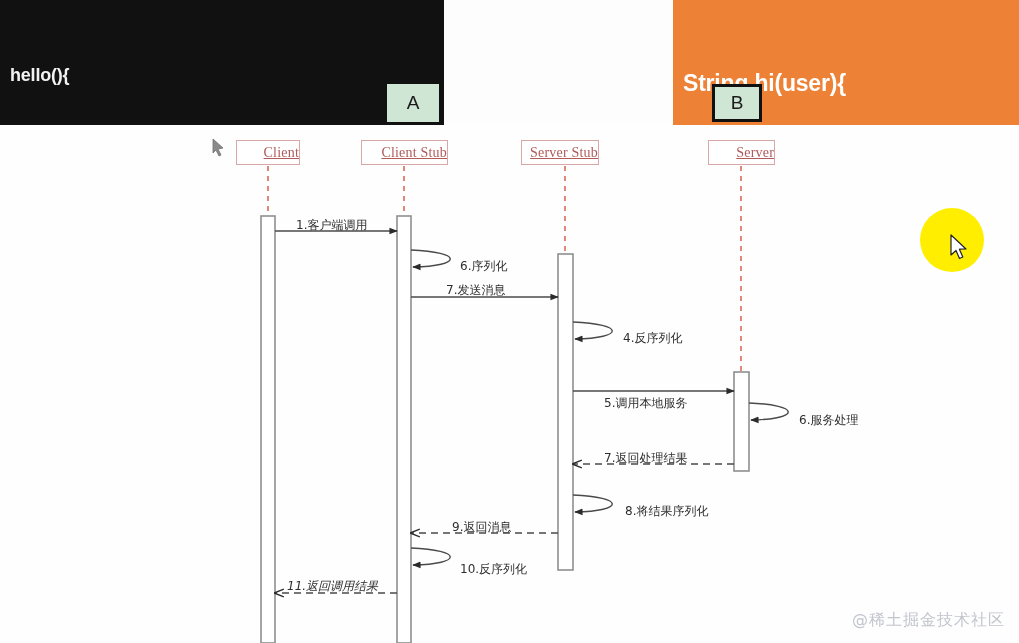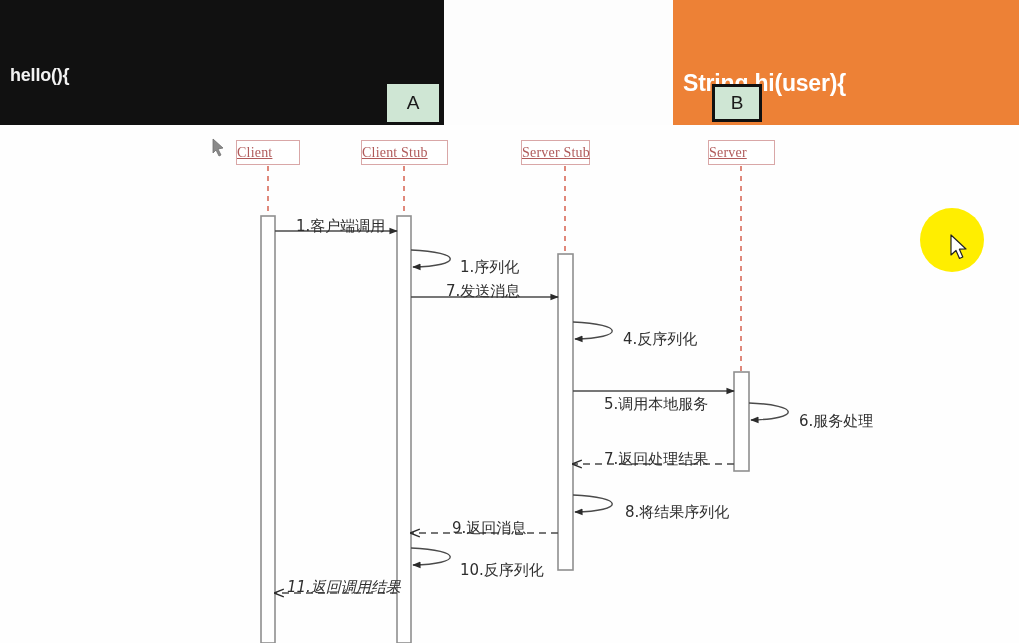--- a/index.html
+++ b/index.html
@@ -86,21 +86,21 @@
   }
   #diagram svg { display: block; }
 
   .lifeline-head {
     position: absolute;
     box-sizing: border-box;
     border: 1.6px solid #d9a7a7;
     background: #ffffff;
     display: flex;
     align-items: center;
-    justify-content: flex-start;
+    justify-content: flex-end;
   }
   .lifeline-head span {
     font-family: "Liberation Serif", "DejaVu Serif", serif;
     font-size: 14px;
     color: #b05a5a;
     text-decoration: underline;
     letter-spacing: 0.2px;
     white-space: nowrap;
   }
 
@@ -126,21 +126,21 @@
     font-family: "DejaVu Sans", sans-serif;
     font-size: 16px;
     color: #c2c5cc;
     letter-spacing: 1px;
     white-space: nowrap;
   }
 
   .msg-label {
     position: absolute;
     font-family: "DejaVu Sans", sans-serif;
-    font-size: 15px;
+    font-size: 12px;
     color: #2e2e2e;
     white-space: nowrap;
   }
 </style>
 </head>
 <body>
 
 <div id="stage">
 
   <div class="code-panel" id="code-left">
@@ -195,30 +195,30 @@
         </g>
     </svg>
 
     <div id="heads-layer">
         <div class="lifeline-head" style="left: 236px; top: 15px; width: 64px; height: 25px;">
           <span>Client</span>
         </div>
         <div class="lifeline-head" style="left: 361px; top: 15px; width: 87px; height: 25px;">
           <span>Client Stub</span>
         </div>
-        <div class="lifeline-head" style="left: 521px; top: 15px; width: 69px; height: 25px;">
+        <div class="lifeline-head" style="left: 521px; top: 15px; width: 78px; height: 25px;">
           <span>Server Stub</span>
         </div>
         <div class="lifeline-head" style="left: 708px; top: 15px; width: 67px; height: 25px;">
           <span>Server</span>
         </div>
       </div>
     <div id="labels-layer">
         <div class="msg-label" style="left: 296px; top: 92px;">1.客户端调用</div>
-        <div class="msg-label" style="left: 460px; top: 133px;">1.序列化</div>
+        <div class="msg-label" style="left: 460px; top: 133px;">6.序列化</div>
         <div class="msg-label" style="left: 446px; top: 157px;">7.发送消息</div>
         <div class="msg-label" style="left: 623px; top: 205px;">4.反序列化</div>
         <div class="msg-label" style="left: 604px; top: 251px; margin-top: 19px;">5.调用本地服务</div>
         <div class="msg-label" style="left: 799px; top: 287px;">6.服务处理</div>
         <div class="msg-label" style="left: 604px; top: 325px;">7.返回处理结果</div>
         <div class="msg-label" style="left: 625px; top: 378px;">8.将结果序列化</div>
         <div class="msg-label" style="left: 452px; top: 394px;">9.返回消息</div>
         <div class="msg-label" style="left: 460px; top: 436px;">10.反序列化</div>
         <div class="msg-label" style="left: 287px; top: 453px; font-style: italic;">11.返回调用结果</div>
       </div>
@@ -226,13 +226,14 @@
     <svg id="stray-mark" style="position:absolute;left:210px;top:12px;" width="18" height="22">
       <path d="M3 2 L13 11 L8 12 L11 18 L9 19 L6 13 L3 16 Z" fill="#8a8a8a" stroke="#6f6f6f" stroke-width="0.8"></path>
     </svg>
   </div>
 
   <div id="click-highlight"></div>
   <svg id="mouse-cursor" viewBox="0 0 18 26">
     <path d="M1 1 L1 21 L6 16.5 L9.5 24.5 L12.8 23 L9.4 15.2 L16 15 Z" fill="#ffffff" stroke="#222222" stroke-width="1.2" stroke-linejoin="round"></path>
   </svg>
 
+  <div id="watermark">@稀土掘金技术社区</div>
 </div>
 
 </body></html>

